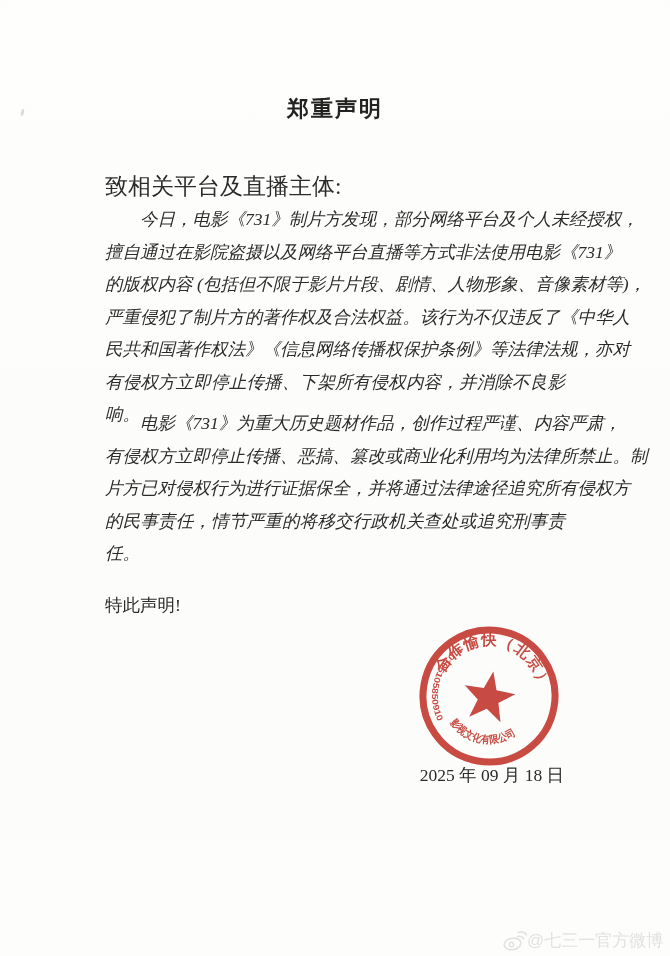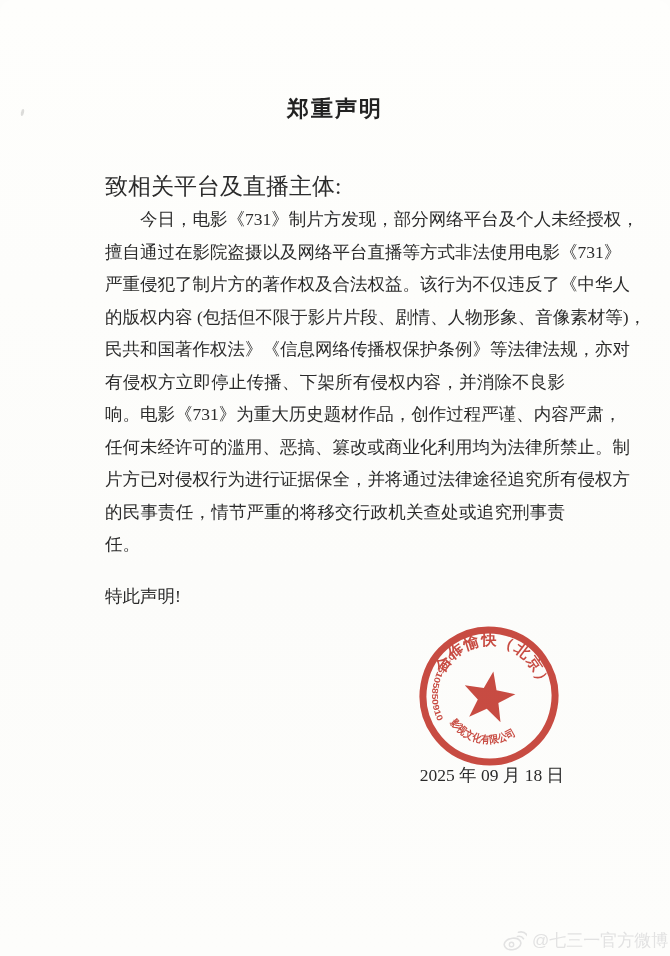--- a/index.html
+++ b/index.html
@@ -10,43 +10,43 @@
   }
   .page{position:absolute;inset:0;background:linear-gradient(180deg,#fefefc 0%,#fcfcfa 60%,#fdfdfb 100%);border-radius:13px;}
   .title{
     position:absolute;top:94px;left:0;width:670px;margin:0;
     text-align:center;font-size:22px;font-weight:bold;color:#222;
     letter-spacing:2px;
   }
   .content{position:absolute;left:105px;top:170px;width:460px;color:#2b2b2b;}
   .salutation{height:33px;line-height:33px;font-size:23px;}
   .paragraph{margin-top:0;}
-  #paragraphs .paragraph + .paragraph{}
+  #paragraphs .paragraph + .paragraph{margin-top:9px;}
   .line{
     height:32.5px;line-height:32.5px;font-size:17.5px;white-space:nowrap;
-    text-align:justify;text-align-last:justify;color:#2b2b2b;
+    text-align:justify;text-align-last:justify;color:#2b2b2b;font-style:italic;
   }
   .line.indent{text-indent:2em;}
   .line.last{text-align-last:left;white-space:normal;}
   .closing{margin-top:52px;height:33px;line-height:33px;font-size:17.5px;}
   .sig-block{
     position:absolute;right:106px;top:750px;text-align:right;z-index:1;
     font-size:17.5px;color:#2b2b2b;
   }
   .sig-block .sig{height:33px;line-height:33px;}
   .sig-block .date{height:33px;line-height:33px;margin-top:9px;}
   .seal{
     position:absolute;left:414px;top:621px;width:150px;height:150px;z-index:2;
     mix-blend-mode:multiply;opacity:0.9;filter:blur(0.35px);
     pointer-events:none;
   }
   .seal svg{width:150px;height:150px;}
   .seal text{font-family:"Liberation Sans","DejaVu Sans",sans-serif;font-weight:bold;}
   .watermark{
-    position:absolute;left:501px;top:929px;display:flex;align-items:center;gap:5px;
+    position:absolute;left:501px;top:929px;display:flex;align-items:center;
     color:#e2e2e2;font-size:17px;white-space:nowrap;
     font-family:"Liberation Sans","DejaVu Sans",sans-serif;
   }
   .watermark svg{flex:0 0 auto;}
   .speck{position:absolute;left:21px;top:109px;width:3px;height:7px;background:#dcdcda;border-radius:50%;transform:rotate(12deg);}
 </style>
 </head>
 <body>
 
 <div class="page">
@@ -54,28 +54,28 @@
   <h1 class="title">郑重声明</h1>
 
   <div class="speck"></div>
 
   <div class="content">
     <div class="salutation">致相关平台及直播主体:</div>
     <div id="paragraphs">
         <div class="paragraph">
           <div class="line indent">今日，电影《731》制片方发现，部分网络平台及个人未经授权，</div>
           <div class="line">擅自通过在影院盗摄以及网络平台直播等方式非法使用电影《731》</div>
+          <div class="line">的版权内容 (包括但不限于影片片段、剧情、人物形象、音像素材等)，</div>
           <div class="line">严重侵犯了制片方的著作权及合法权益。该行为不仅违反了《中华人</div>
-          <div class="line">的版权内容 (包括但不限于影片片段、剧情、人物形象、音像素材等)，</div>
           <div class="line">民共和国著作权法》《信息网络传播权保护条例》等法律法规，亦对</div>
           <div class="line last">有侵权方立即停止传播、下架所有侵权内容，并消除不良影响。</div>
         </div>
         <div class="paragraph">
           <div class="line indent">电影《731》为重大历史题材作品，创作过程严谨、内容严肃，</div>
-          <div class="line">任何未经许可的滥用、恶搞、篡改或商业化利用均为法律所禁止。制</div>
+          <div class="line">有侵权方立即停止传播、恶搞、篡改或商业化利用均为法律所禁止。制</div>
           <div class="line">片方已对侵权行为进行证据保全，并将通过法律途径追究所有侵权方</div>
           <div class="line last">的民事责任，情节严重的将移交行政机关查处或追究刑事责任。</div>
         </div>
       </div>
     <div class="closing">特此声明!</div>
   </div>
 
   <div class="sig-block">
     <div class="date">2025 年 09 月 18 日</div>
   </div>

